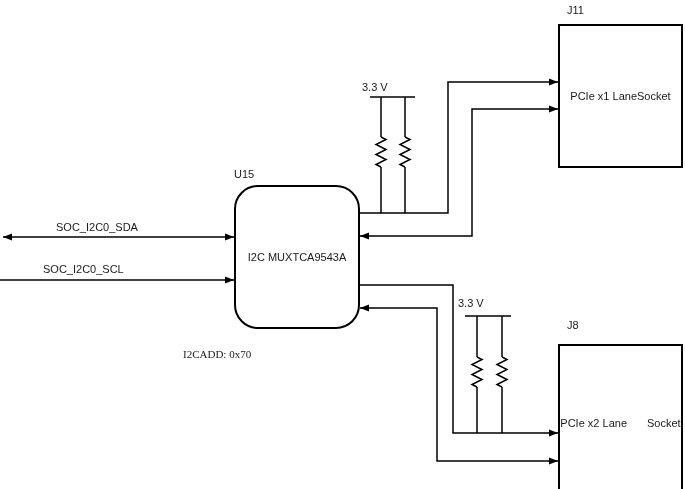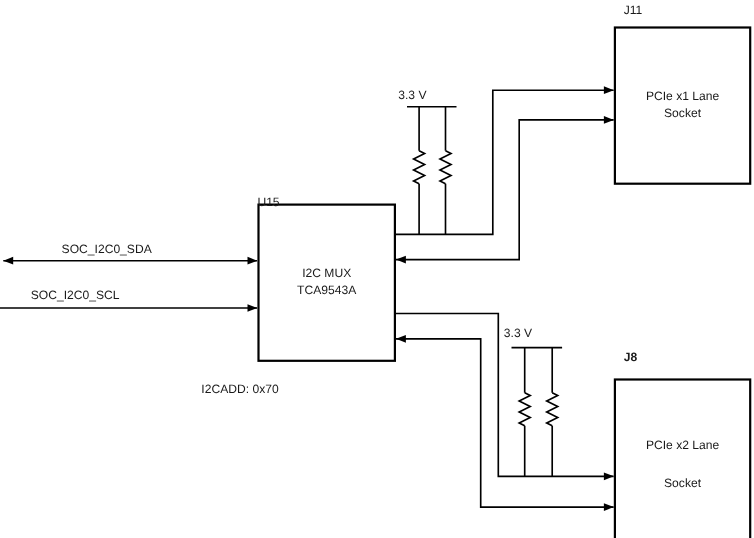--- a/index.html
+++ b/index.html
@@ -29,37 +29,37 @@
   }
   .lbl.centered {
     text-align: left;
   }
   .box {
     position: absolute;
     border: 2px solid #000000;
     background: #ffffff;
     box-sizing: border-box;
     display: flex;
-    flex-direction: column;
+    flex-direction: row;
     align-items: center;
     justify-content: center;
     font-size: 11px;
     line-height: 15px;
     text-align: center;
   }
-  #mux-box   { left: 234px; top: 185px; width: 126px; height: 144px; }
+  #mux-box   { left: 234px; top: 185px; width: 126px; height: 144px; border-radius: 24px; }
   #j11-box   { left: 558px; top: 24px;  width: 125px; height: 144px; }
   #j8-box    { left: 558px; top: 344px; width: 125px; height: 158px; gap: 20px; }
 
-  #u15-label    { left: 234px; top: 168px; margin-top: 10px; }
+  #u15-label    { left: 234px; top: 168px; }
   #j11-label    { left: 567px; top: 4px; }
-  #j8-label     { left: 567px; top: 319px; font-weight: bold; }
-  #i2cadd-label { left: 183px; top: 348px; }
+  #j8-label     { left: 567px; top: 319px; }
+  #i2cadd-label { left: 183px; top: 348px; font-family: Liberation Serif, serif; }
   #sda-label    { left: 56px;  top: 221px; width: 170px; }
-  #scl-label    { left: 28px;  top: 263px; width: 170px; }
+  #scl-label    { left: 43px;  top: 263px; width: 170px; }
   #rail1-label  { left: 362px; top: 81px;  width: 61px; }
   #rail2-label  { left: 458px; top: 297px; width: 61px; }
 
   svg { display: block; }
 </style>
 </head>
 <body>
 
 <svg class="layer" width="685" height="489" viewBox="0 0 685 489">
   <defs>

